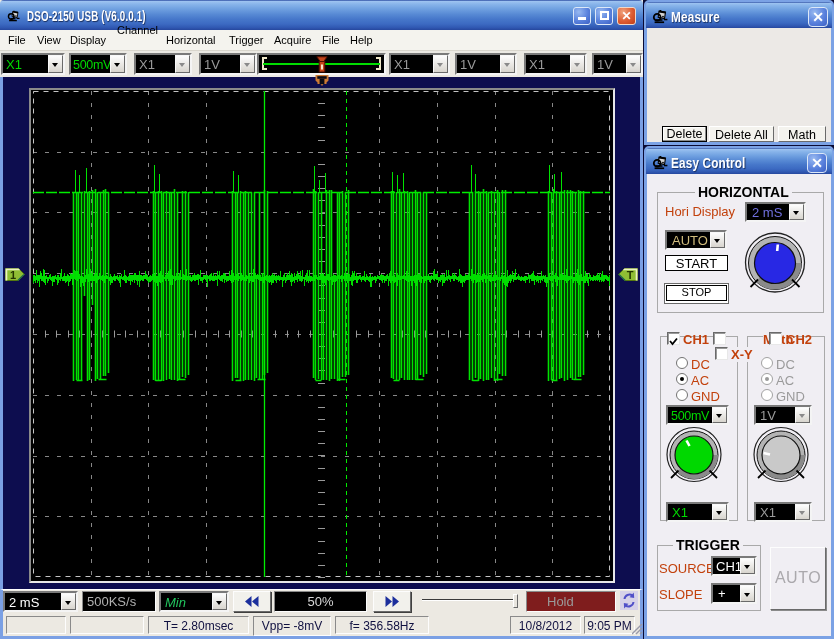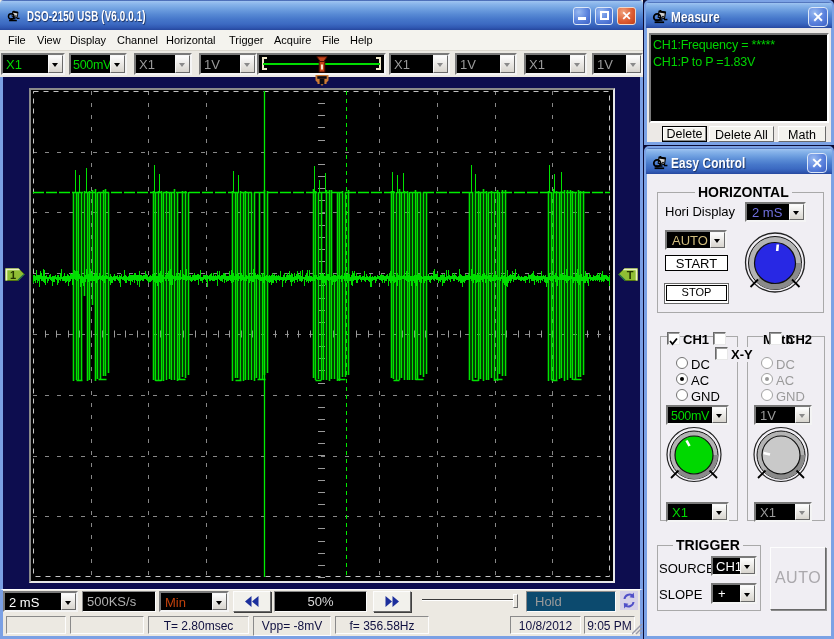--- a/index.html
+++ b/index.html
@@ -10,21 +10,21 @@
 .combo{background:#000;border:2px solid;border-color:#7a7a7a #f4f4f4 #f4f4f4 #7a7a7a;display:flex;}
 .combo .fld{flex:1;overflow:hidden;white-space:nowrap;}
 .arwbtn{width:15px;background:linear-gradient(180deg,#fdfdfd,#d8d5ce);border:1px solid;border-color:#f8f8f8 #6a6a6a #6a6a6a #f8f8f8;position:relative;}
 .arwbtn:after{content:"";position:absolute;left:50%;top:50%;margin:-1px 0 0 -3.5px;border:3.5px solid transparent;border-top:4px solid #000;}
 .arwbtn.dis:after{border-top-color:#8a8a8a;}
 .sunk{border:1px solid;border-color:#8a8a8a #fdfdfd #fdfdfd #8a8a8a;}
 .btn3d{background:#f2f1ec;border:1px solid;border-color:#fdfdfd #6a6a6a #6a6a6a #fdfdfd;box-shadow:1px 1px 0 #40403f;}
 .gbox{border:1px solid #a9a9a9;}
 .glabel{background:#f0eef3;font-weight:bold;font-size:14px;color:#000;padding:0 3px;}
 .cb{width:13px;height:13px;background:#fff;border:1px solid;border-color:#6a6a6a #e8e8e8 #e8e8e8 #6a6a6a;box-shadow:inset 1px 1px 0 #9a9a9a;}
-.lbl{font-size:13px;color:#000000;}
+.lbl{font-size:13px;color:#c2410c;}
 .radio{width:12px;height:12px;border-radius:50%;background:#fff;border:1px solid #737373;}
 .radio.dis{border-color:#a2a2a2;}
 </style></head>
 <body>
 <div id="screen">
 
 <div class="abs" id="main" style="left:0;top:0;width:643px;height:639px;background:#ece9e2;">
   <div class="abs titlebar" style="left:0;top:0;width:643px;height:30px;border-radius:4px 4px 0 0;"></div>
   <div class="abs wtitle" style="left:27px;top:8px;font-size:14px;transform:scaleX(0.70);transform-origin:left top;white-space:nowrap;">DSO-2150 USB (V6.0.0.1)</div>
 
@@ -45,21 +45,21 @@
     <circle cx="11" cy="8.6" r="0.9" fill="#000"></circle>
     <rect x="4" y="11.2" width="6.5" height="1.6" fill="#000"></rect>
     <rect x="2.6" y="13.4" width="9.5" height="1.7" fill="#000"></rect>
     <rect x="11.8" y="10.8" width="3.6" height="1.5" fill="#000"></rect>
   </svg>
 
   <div class="abs" style="left:0;top:30px;width:643px;height:21px;background:#f4f3ee;border-bottom:1px solid #d8d5cc;"></div>
   <div class="abs" style="top:34px;left:8px;font-size:11px;">File</div>
   <div class="abs" style="top:34px;left:37px;font-size:11px;">View</div>
   <div class="abs" style="top:34px;left:70px;font-size:11px;">Display</div>
-  <div class="abs" style="top:34px;left:117px;font-size:11px;">Channel</div>
+  <div class="abs" style="top:24px;left:117px;font-size:11px;">Channel</div>
   <div class="abs" style="top:34px;left:166px;font-size:11px;">Horizontal</div>
   <div class="abs" style="top:34px;left:229px;font-size:11px;">Trigger</div>
   <div class="abs" style="top:34px;left:274px;font-size:11px;">Acquire</div>
   <div class="abs" style="top:34px;left:322px;font-size:11px;">File</div>
   <div class="abs" style="top:34px;left:350px;font-size:11px;">Help</div>
 
   <div class="abs" style="left:0;top:51px;width:643px;height:26px;background:#ebe9e3;"></div>
   <div class="abs combo" style="left:1px;top:53px;width:64px;height:22px;">
         <div class="fld" style="color:#00d800;font-size:13px;padding:2px 0 0 3px;">X1</div>
         <div class="arwbtn"></div>
@@ -142,33 +142,33 @@
     <text x="12" y="10.5" font-size="11" font-weight="bold" fill="#233500" text-anchor="middle">T</text>
   </svg>
 
   <div class="abs" style="left:0;top:589px;width:643px;height:25px;background:#ece9e2;border-left:3px solid #7ba0e4;border-right:3px solid #7ba0e4;border-top:1px solid #fff;"></div>
   <div class="abs combo" style="left:3px;top:591px;width:75px;height:21px;">
         <div class="fld" style="color:#fff;font-size:13px;padding:2px 0 0 4px;">2 mS</div>
         <div class="arwbtn"></div>
       </div>
   <div class="abs sunk" style="left:82px;top:591px;width:74px;height:21px;background:#000;color:#b0b0b0;font-size:13px;padding:2px 0 0 4px;">500KS/s</div>
   <div class="abs combo" style="left:159px;top:591px;width:70px;height:21px;">
-        <div class="fld" style="color:#c2410c;font-size:13px;padding:2px 0 4px 4px;">Min</div>
+        <div class="fld" style="color:#22c55e;font-size:13px;padding:2px 0 4px 4px;font-style:italic;">Min</div>
         <div class="arwbtn"></div>
       </div>
   <div class="abs btn3d" style="left:233px;top:591px;width:38px;height:21px;"><svg width="14" height="11" style="margin:4px 0 0 11px;" viewBox="0 0 14 11">
           <path d="M6.5 0 L6.5 11 L0 5.5 Z M13.5 0 L13.5 11 L7 5.5 Z" fill="#1c2f9c"></path>
         </svg></div>
   <div class="abs sunk" style="left:274px;top:591px;width:93px;height:21px;background:#000;color:#d8d8d8;font-size:13px;text-align:center;padding-top:2px;">50%</div>
   <div class="abs btn3d" style="left:373px;top:591px;width:38px;height:21px;"><svg width="14" height="11" style="margin:4px 0 0 11px;" viewBox="0 0 14 11">
           <path d="M7.5 0 L7.5 11 L14 5.5 Z M0.5 0 L0.5 11 L7 5.5 Z" fill="#1c2f9c"></path>
         </svg></div>
   <div class="abs" style="left:422px;top:599px;width:96px;height:2px;background:#3a3a3a;border-bottom:1px solid #fff;"></div>
   <div class="abs" style="left:513px;top:594px;width:5px;height:14px;background:#e8e5de;border:1px solid;border-color:#fff #6a6a6a #6a6a6a #fff;"></div>
-  <div class="abs sunk" style="left:526px;top:591px;width:90px;height:21px;background:#0c4a6e;color:#9a9a9a;font-size:13px;padding:2px 0 0 8px;">Hold</div>
+  <div class="abs sunk" style="left:526px;top:591px;width:90px;height:21px;background:#7f1d1d;color:#9a9a9a;font-size:13px;padding:2px 0 0 20px;">Hold</div>
   <svg class="abs" style="left:620px;top:591px;" width="18" height="19" viewBox="0 0 18 19">
     <rect x="0" y="0" width="18" height="19" fill="#d6d2e8"></rect>
     <path d="M4.5 8 A 5 5 0 0 1 12.5 4.6" fill="none" stroke="#5050c8" stroke-width="2"></path>
     <path d="M13.5 11 A 5 5 0 0 1 5.5 14.4" fill="none" stroke="#5050c8" stroke-width="2"></path>
     <path d="M13.8 1.5 L14.2 7 L9.6 6.2 Z" fill="#5050c8"></path>
     <path d="M4.2 17.5 L3.8 12 L8.4 12.8 Z" fill="#5050c8"></path>
   </svg>
 
   <div class="abs" style="left:0;top:614px;width:643px;height:22px;background:#ece9e2;border-left:3px solid #7ba0e4;border-right:3px solid #7ba0e4;"></div>
   <div class="abs sunk" style="left:6px;top:616px;width:60px;height:18px;"></div>
@@ -192,23 +192,20 @@
     <path d="M7 3.4 L13.6 4.4" stroke="#000" stroke-width="2"></path>
     <circle cx="5.2" cy="9.2" r="3.4" fill="none" stroke="#000" stroke-width="1.8"></circle>
     <circle cx="8.2" cy="9.8" r="1" fill="#000"></circle>
     <circle cx="11" cy="8.6" r="0.9" fill="#000"></circle>
     <rect x="4" y="11.2" width="6.5" height="1.6" fill="#000"></rect>
     <rect x="2.6" y="13.4" width="9.5" height="1.7" fill="#000"></rect>
     <rect x="11.8" y="10.8" width="3.6" height="1.5" fill="#000"></rect>
   </svg>
   <div class="abs wtitle" style="left:24px;top:6px;font-size:14px;transform:scaleX(0.84);transform-origin:left top;">Measure</div>
   <div class="abs xbtn" style="left:161px;top:4px;width:20px;height:20px;font-size:14px;line-height:18px;border-radius:4px;">✕</div>
-  <div class="abs" style="left:2px;top:30px;width:180px;height:90px;background:#000;border:2px solid;border-color:#7a7a7a #fff #fff #7a7a7a;">
-    <div style="color:#00d400;font-size:12.5px;letter-spacing:-0.2px;padding:2px 0 0 2px;line-height:16.5px;">CH1:Frequency = *****<br>CH1:P to P =1.83V</div>
-  </div>
   <div class="abs" style="left:15px;top:123px;width:45px;height:16px;background:#f4f3ee;border:1px solid #000;box-shadow:inset -1px -1px 0 #8a8a8a,inset 1px 1px 0 #fff;font-size:12.5px;text-align:center;">Delete</div>
   <div class="abs" style="left:62px;top:123px;width:65px;height:16px;background:#f4f3ee;border-top:1px solid #fff;border-left:1px solid #fff;border-right:1px solid #6a6a6a;border-bottom:1px solid #6a6a6a;font-size:12.5px;text-align:center;padding-top:1px;">Delete All</div>
   <div class="abs" style="left:131px;top:123px;width:48px;height:16px;background:#f4f3ee;border-top:1px solid #fff;border-left:1px solid #fff;border-right:1px solid #6a6a6a;border-bottom:1px solid #6a6a6a;font-size:12.5px;text-align:center;padding-top:1px;">Math</div>
 </div>
 
 <div class="abs" id="easy" style="left:644px;top:146px;width:190px;height:493px;background:#f0eef3;border:3px solid #7ba2e5;border-radius:5px 5px 0 0;">
   <div class="abs titlebar" style="left:-1px;top:-1px;width:186px;height:26px;border-radius:4px 4px 0 0;"></div>
   <svg class="abs" style="left:5px;top:5px;" width="16" height="16" viewBox="0 0 16 16">
     <path d="M8.5 2 L8.5 4" stroke="#000" stroke-width="1.6"></path>
     <polygon points="7,3.2 13.5,4.2 12.5,10.5 6.2,9.3" fill="#d4d4d4" stroke="#000" stroke-width="1.1"></polygon>

